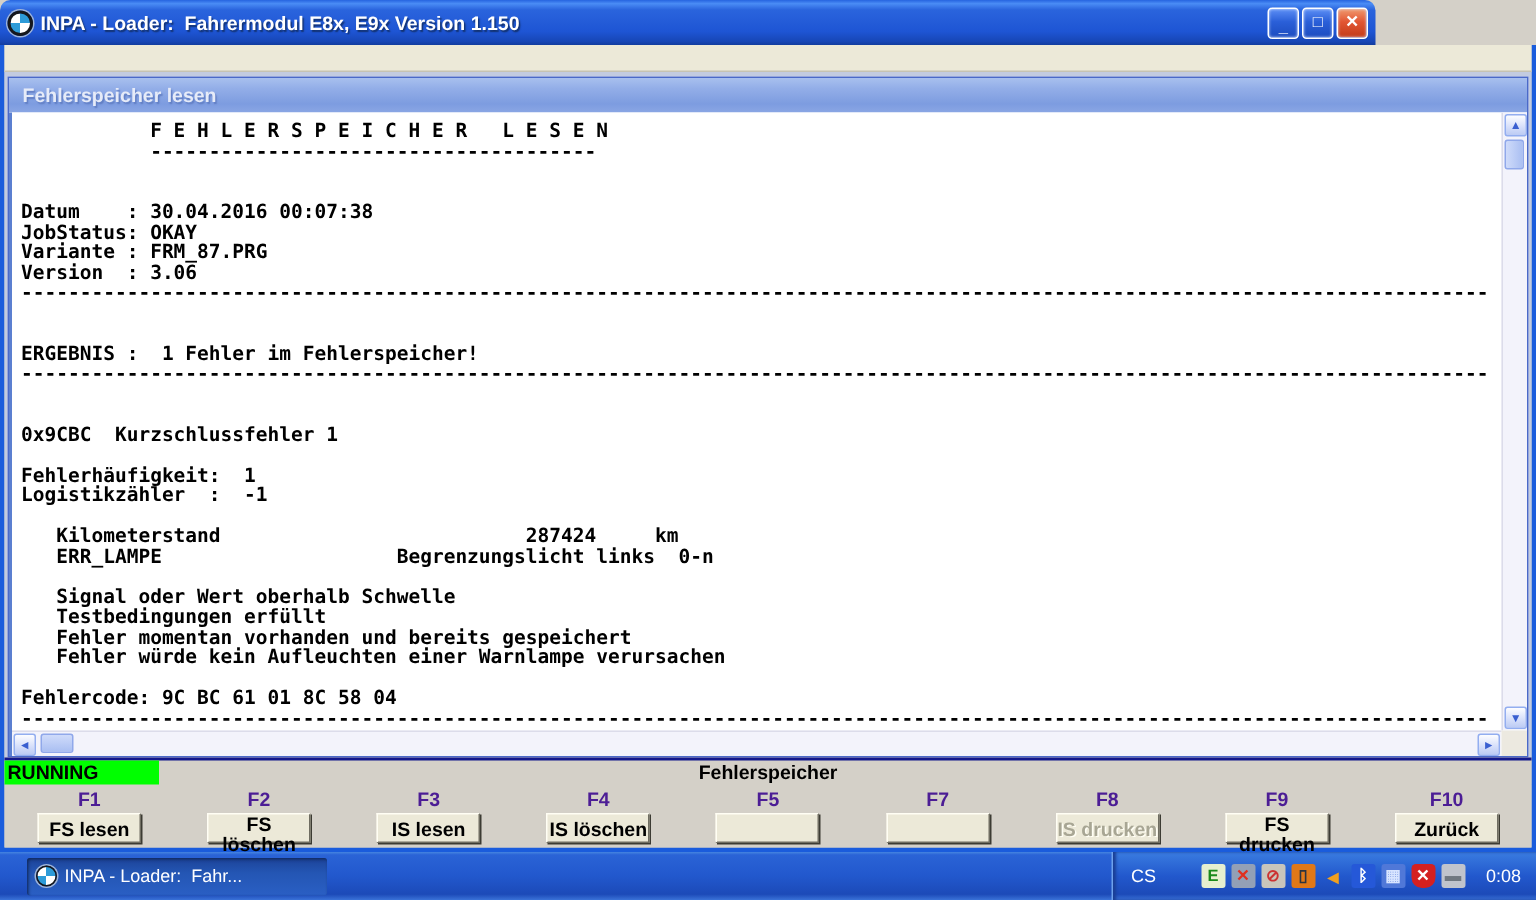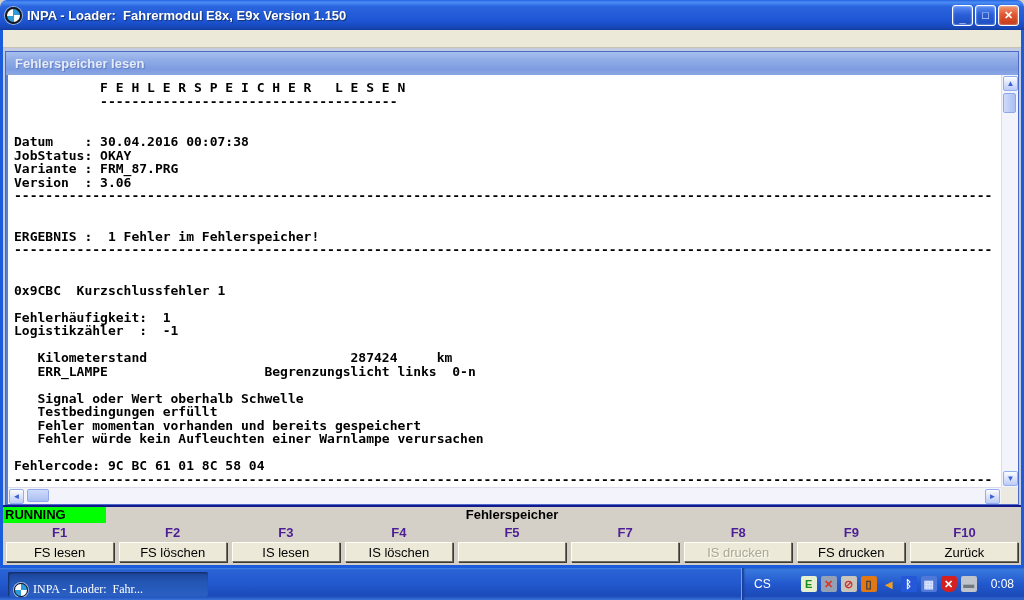--- a/index.html
+++ b/index.html
@@ -1,21 +1,21 @@
 <!DOCTYPE html>
 <html><head>
 <meta charset="utf-8">
 <style>
   * { margin:0; padding:0; box-sizing:border-box; }
   html,body { width:1024px; height:600px; overflow:hidden; background:#000;
               font-family:"Liberation Sans", sans-serif; }
   #stage { position:relative; width:1024px; height:600px; background:#d4d0c8; }
 
   
-  .titlebar { position:absolute; left:0; top:0; width:1024px; height:30px;
+  .titlebar { position:absolute; left:0; top:0; width:917px; height:30px;
     background:linear-gradient(180deg,#2664e0 0%,#4a8cf5 8%,#2a64dd 22%,#1e55d4 70%,#1746b6 92%,#123c9e 100%);
     border-radius:7px 7px 0 0; display:flex; align-items:center; padding:0 5px; }
   .titlebar-text { color:#fff; font-weight:bold; font-size:13px; white-space:pre;
     text-shadow:1px 1px 1px #12316e; margin-left:5px; flex:1; overflow:hidden; }
   .bmw-icon { width:17px; height:17px; border-radius:50%; flex:0 0 auto;
     background:conic-gradient(#2d9bd8 0 90deg,#fff 90deg 180deg,#2d9bd8 180deg 270deg,#fff 270deg 360deg);
     border:2px solid #16181c; box-shadow:0 0 0 1px #9fb4d8; }
   .winbtns { display:flex; gap:2px; }
   .winbtn { width:21px; height:21px; border-radius:3px; border:1px solid #fff;
     color:#fff; font-size:11px; font-weight:bold; display:flex; align-items:center;
@@ -69,46 +69,46 @@
   .status-strip { height:18px; flex:0 0 auto; background:#d4d0c8; border-top:2px solid #13188c;
     position:relative; font-size:13px; font-weight:bold; color:#000; }
   .running-badge { position:absolute; left:0; top:0; width:103px; height:16px;
     background:#00ff00; color:#000; padding-left:2px; line-height:16px; }
   .screen-title { position:absolute; left:0; right:0; text-align:center; line-height:16px; }
 
   
   .fkeys { height:42px; flex:0 0 auto; background:#d4d0c8; display:flex; padding-top:2px; }
   .fcol { flex:1; display:flex; flex-direction:column; align-items:center; }
   .flabel { font-size:13px; font-weight:bold; color:#4c1d95; height:17px; }
-  .fbtn { width:108px; height:20px; background:#ece9d8; font-family:"Liberation Sans",sans-serif;
-    font-size:13px; font-weight:normal; color:#000;
+  .fbtn { width:69px; height:20px; background:#ece9d8; font-family:"Liberation Sans",sans-serif;
+    font-size:13px; font-weight:bold; color:#000;
     border-top:1px solid #fffef4; border-left:1px solid #fffef4;
     border-right:1px solid #6f6d61; border-bottom:1px solid #6f6d61;
     box-shadow:1px 1px 0 #3c3b33; line-height:1; }
   .fbtn.disabled { color:#a8a694; text-shadow:1px 1px 0 #fffef4; }
 
   
   .taskbar { position:absolute; left:0; bottom:0; width:1024px; height:32px;
     background:linear-gradient(180deg,#4584e0 0%,#2a63d6 6%,#2258cd 50%,#1c4ab8 88%,#3a72d8 100%);
     display:flex; align-items:center; }
   .start-btn { width:98px; height:32px; border-radius:0 14px 14px 0;
     background:linear-gradient(180deg,#6fbf58 0%,#3d9a3e 18%,#2f8a33 55%,#257328 100%);
     box-shadow:inset 1px 1px 2px #b8e8a0, 2px 0 3px rgba(0,0,20,.45);
     display:flex; align-items:center; justify-content:center; gap:6px;
     color:#fff; font-style:italic; font-weight:bold; font-size:17px;
     text-shadow:1px 2px 2px #1c4a1c; }
   .winflag { width:15px; height:15px; display:grid; grid-template-columns:7px 7px;
     grid-template-rows:7px 7px; gap:1px; transform:skewY(-5deg); }
   .winflag i { border-radius:1px 3px 1px 3px; }
   .winflag .r{background:#f35325;} .winflag .g{background:#81bc06;}
   .winflag .b{background:#05a6f0;} .winflag .y{background:#ffba08;}
-  .task-btn { margin-left:8px; width:200px; height:25px; border-radius:2px;
+  .task-btn { margin-left:18px; width:200px; height:25px; border-radius:2px;
     background:linear-gradient(180deg,#1c4398 0%,#2456b4 40%,#2a5fc4 100%);
-    box-shadow:inset 1px 1px 2px #102a60; display:flex; align-items:flex-end; gap:5px;
-    padding:0 6px; color:#fff; font-size:12px; white-space:pre; overflow:hidden;font-family:Liberation Serif, serif; }
+    box-shadow:inset 1px 1px 2px #102a60; display:flex; align-items:center; gap:5px;
+    padding:0 6px; color:#fff; font-size:12px; white-space:pre; overflow:hidden; }
   .task-btn .bmw-icon { width:14px; height:14px; border-width:1px; }
   .tray { margin-left:auto; height:32px; display:flex; align-items:center; padding:0 10px 0 12px;
     background:linear-gradient(180deg,#3a7ce0 0%,#2258cd 50%,#1c4ab8 88%,#3a72d8 100%);
     border-left:1px solid #6ea2ec; box-shadow:inset 2px 0 2px #1a3f96; gap:4px; }
   .lang-indicator { color:#fff; font-size:12px; margin-right:26px; }
   .tray-ic { width:16px; height:16px; border-radius:2px; display:flex; align-items:center;
     justify-content:center; font-size:11px; font-weight:bold; line-height:1; }
   [data-name="security-shield-icon"] { border-radius:3px 3px 7px 7px; }
   [data-name="volume-icon"] { font-size:13px; }
   .clock { color:#fff; font-size:12px; margin-left:10px; }

